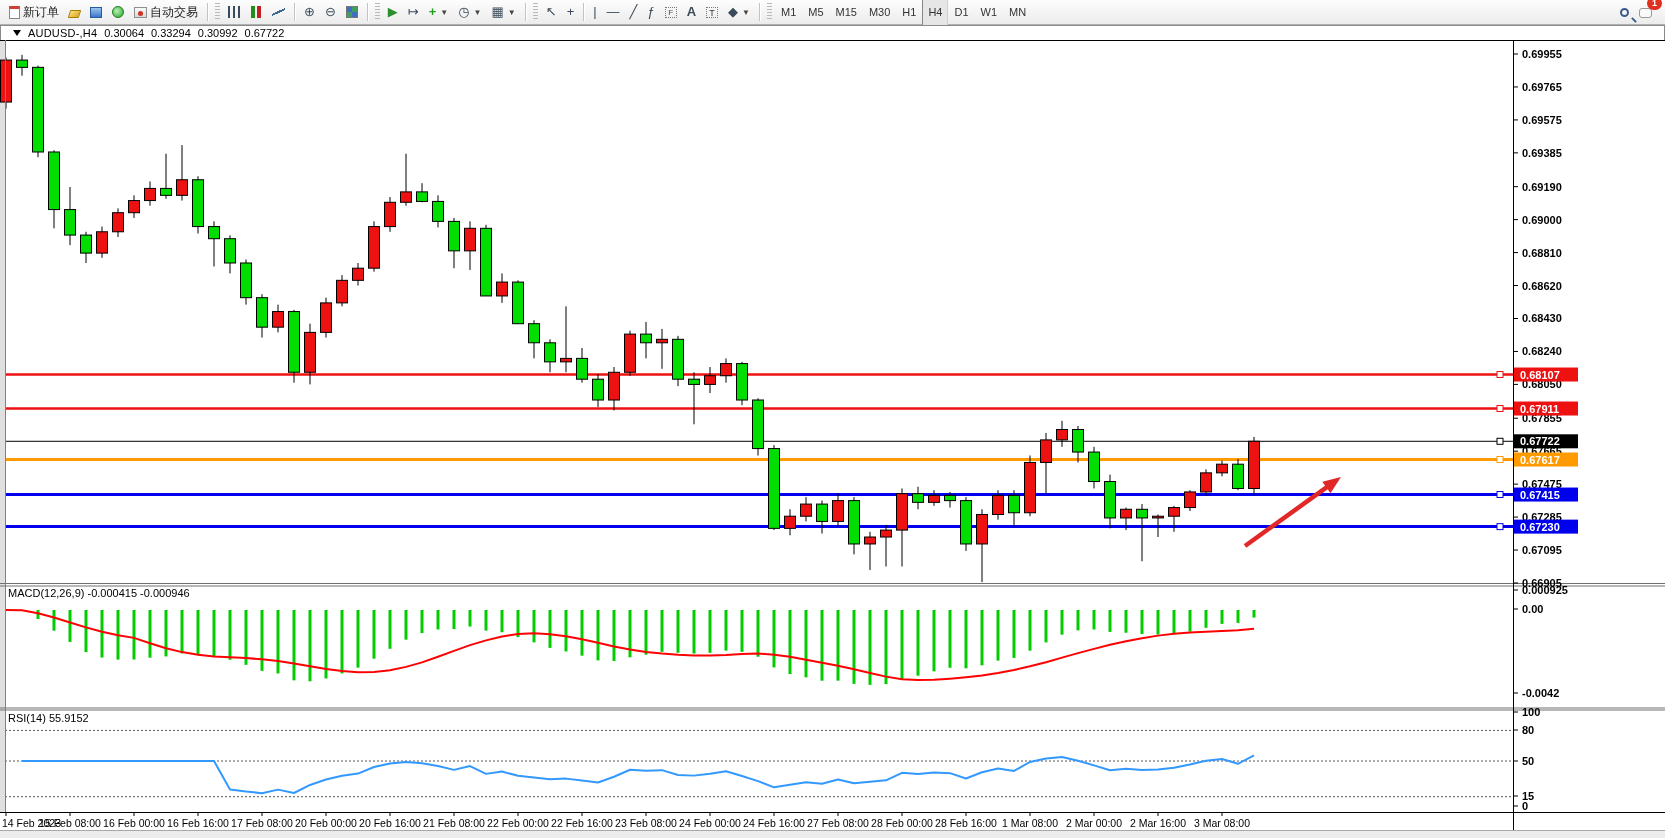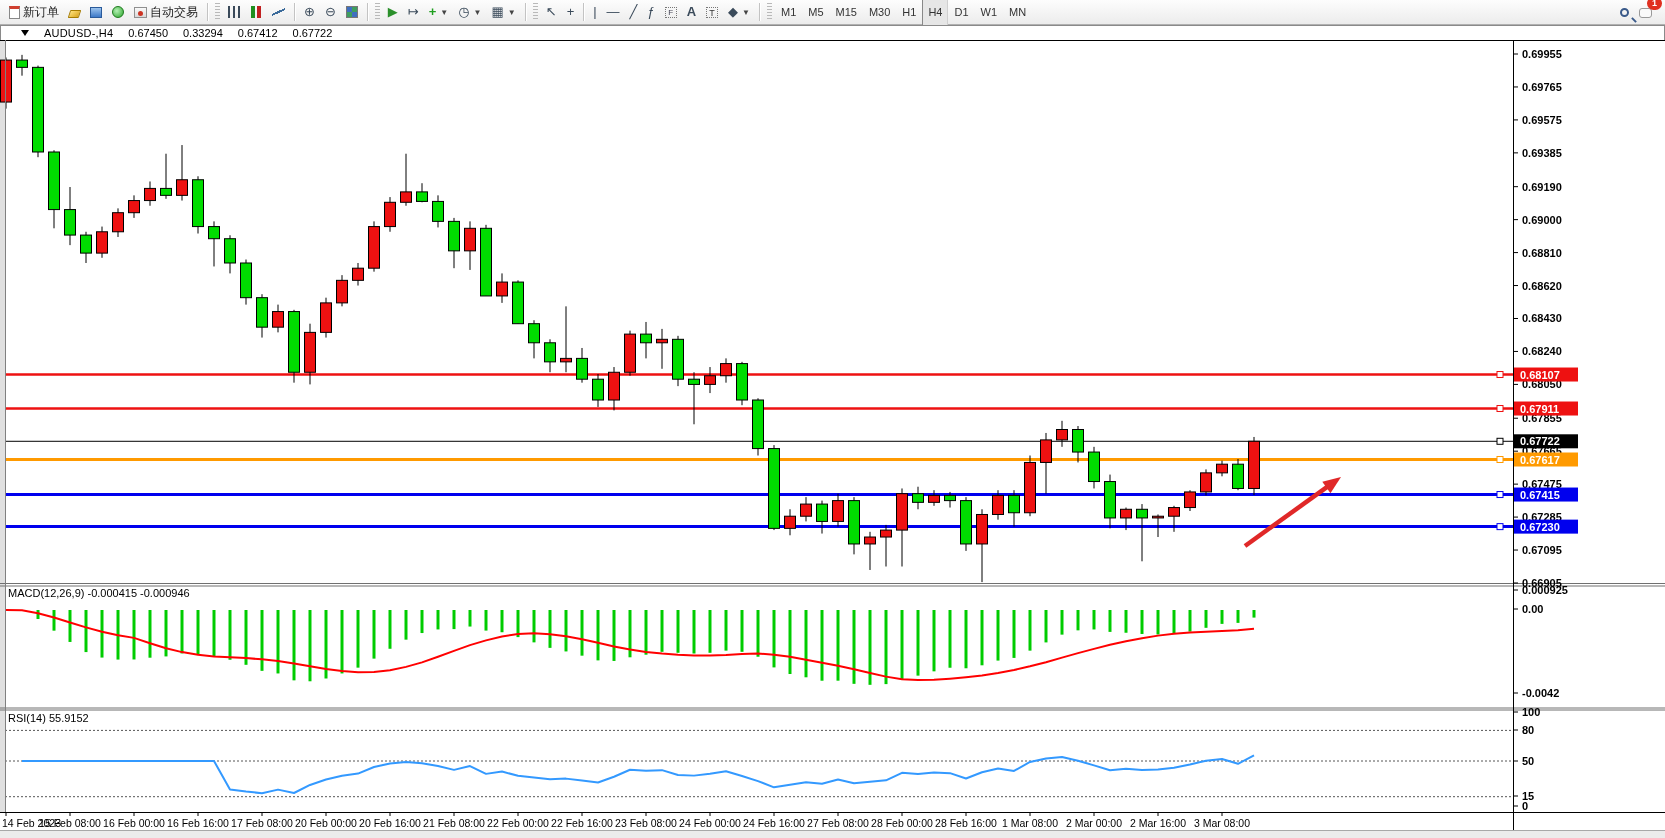--- a/index.html
+++ b/index.html
@@ -40,21 +40,21 @@
   .i-labelt{width:12px;height:11px;margin-top:1px;border:1px dotted #777;font-size:9px;color:#333;
             display:flex;align-items:center;justify-content:center;}
   .i-search{width:9px;height:9px;border:2px solid #3a5a8a;border-radius:50%;margin-top:1px;}
   .i-search::after{content:"";position:absolute;left:9px;top:9px;width:6px;height:2px;background:#3a5a8a;transform:rotate(45deg);}
   .i-chat{width:13px;height:10px;margin-top:2px;background:#fafafa;border:1px solid #999;border-radius:3px;}
   .badge{position:absolute;right:-6px;top:-5px;min-width:13px;height:13px;border-radius:7px;background:#e03020;
          color:#fff;font-size:9px;font-weight:bold;text-align:center;line-height:13px;padding:0 1px;}
   
   .symbolbar{position:absolute;left:0;top:25px;width:1665px;height:15px;box-sizing:border-box;
              background:#ffffff;border:1px solid #8a8a8a;border-bottom:none;
-             display:flex;align-items:center;gap:15px;padding-left:20px;font-size:11px;color:#000;}
+             display:flex;align-items:center;gap:7px;padding-left:12px;font-size:11px;color:#000;}
   .tri{width:0;height:0;border-left:4px solid transparent;border-right:4px solid transparent;border-top:6px solid #000;}
   .statusbar{position:absolute;left:0;top:830px;width:1665px;height:8px;background:#ececec;border-top:1px solid #a8a8a8;}
   svg text{font-family:"Liberation Sans","DejaVu Sans",sans-serif;}
 </style>
 </head>
 <body>
 
 <div class="app">
   <div class="toolbar" id="toolbar">
       <div class="tb">
@@ -166,23 +166,23 @@
       </div>
       <div class="tb" style="position: relative; margin-right: 8px;">
         <span class="ic i-chat"></span>
         <span class="badge">1</span>
       </div>
     </div>
 
   <div class="symbolbar">
     <span class="tri"></span>
     <span style="letter-spacing:.2px">AUDUSD-,H4</span>
-    <span>0.67450</span>
+    <span>0.30064</span>
     <span>0.33294</span>
-    <span>0.67412</span>
+    <span>0.30992</span>
     <span>0.67722</span>
   </div>
 
   <svg id="chart" width="1665" height="790" viewBox="0 40 1665 790" style="position:absolute;left:0;top:40px;">
       <rect x="0" y="40" width="1665" height="790" fill="#ffffff"></rect>
       <rect x="0" y="40" width="5" height="772" fill="#e0e0e0"></rect>
       <g>
         <line x1="6" y1="610" x2="6" y2="610" stroke="#00cc00" stroke-width="3"></line>
         <line x1="22" y1="610" x2="22" y2="610.6700854700847" stroke="#00cc00" stroke-width="3"></line>
         <line x1="38" y1="610" x2="38" y2="618.9731998928567" stroke="#00cc00" stroke-width="3"></line>

